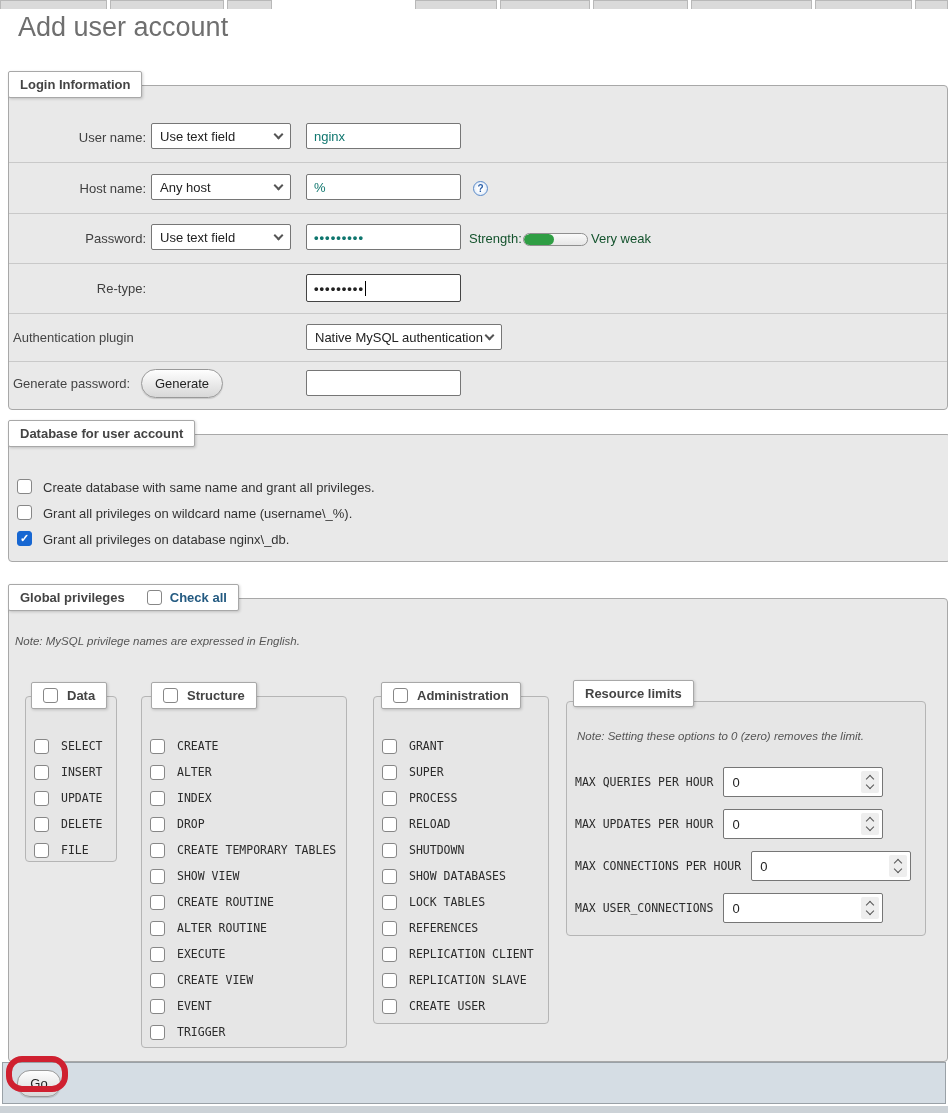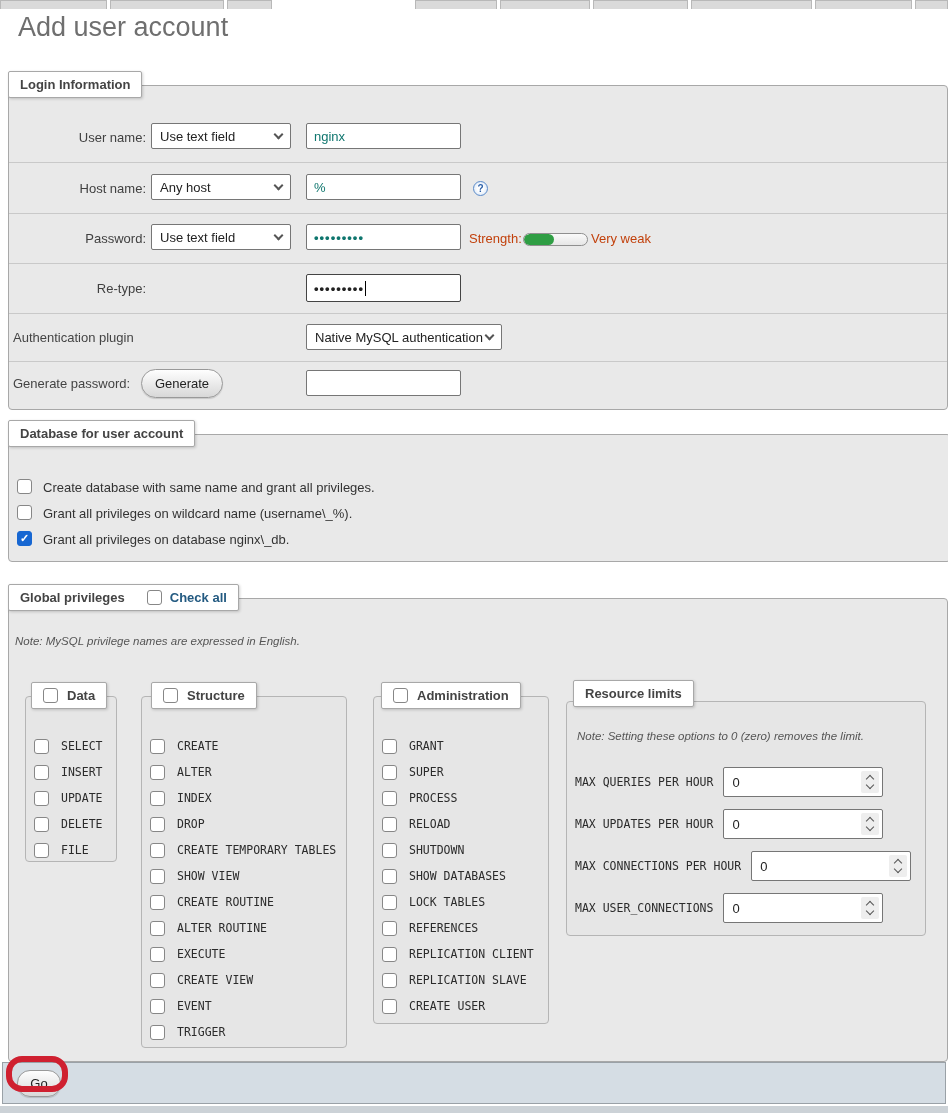--- a/index.html
+++ b/index.html
@@ -35,21 +35,21 @@
          border-radius:15px; font-size:13px; color:#222; display:flex; align-items:center; justify-content:center;
          box-shadow:0 1px 1px rgba(0,0,0,.15); cursor:pointer; }
 
   .help { position:absolute; width:15px; height:15px; border-radius:50%; background:radial-gradient(#ffffff 30%,#cfe0f5);
           border:1px solid #5b8bc9; color:#2a5fa8; font-weight:bold; font-size:10px;
           display:flex; align-items:center; justify-content:center; }
 
   .meter { position:absolute; width:65px; height:13px; border:1px solid #8f8f8f; border-radius:7px;
            background:linear-gradient(#fafafa,#e6e6e6); overflow:hidden; }
   .meter .fill { width:30px; height:100%; background:#2f9e44; border-radius:7px; }
-  .s-label { position:absolute; font-size:13px; color:#c2410c; }
+  .s-label { position:absolute; font-size:13px; color:#14532d; }
 
   .cb { width:15px; height:15px; border:1px solid #878787; border-radius:3px; background:#fff;
         display:flex; align-items:center; justify-content:center; flex:0 0 auto; cursor:pointer; }
   .cb.checked { background:#1767d2; border-color:#1767d2; }
   .cb.checked::after { content:"✓"; color:#fff; font-size:11px; font-weight:bold; line-height:1; }
   .cbrow-label { font-size:13px; color:#333; }
   .abs-cb { position:absolute; }
 
   .note { position:absolute; font-style:italic; font-size:11.5px; color:#555; }
 

